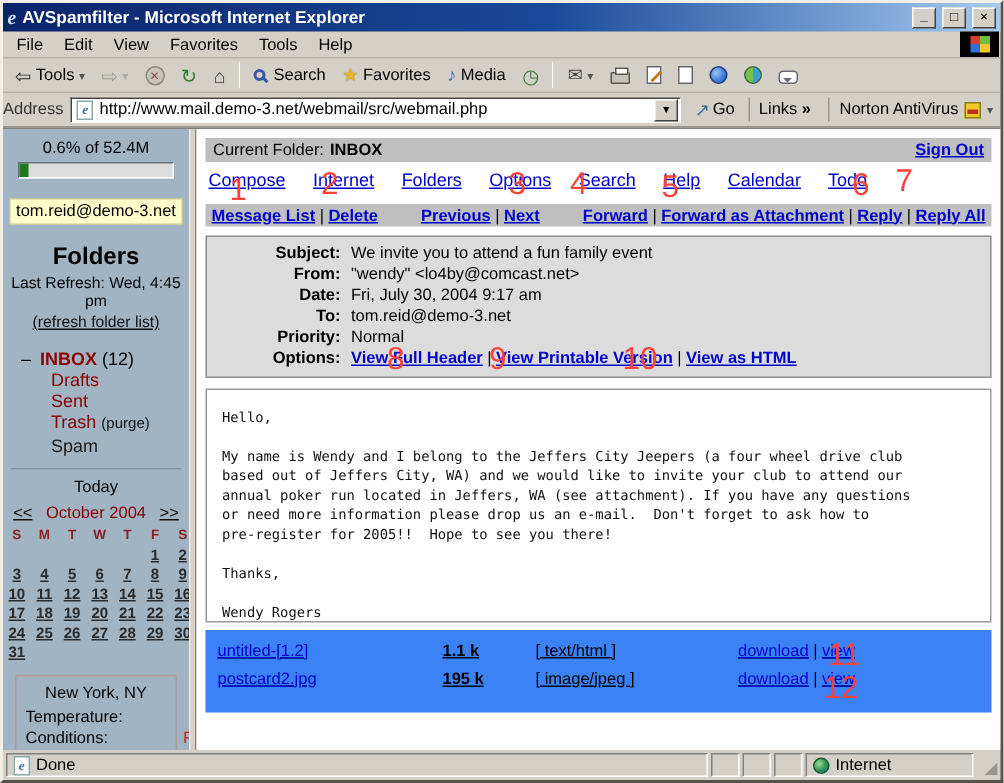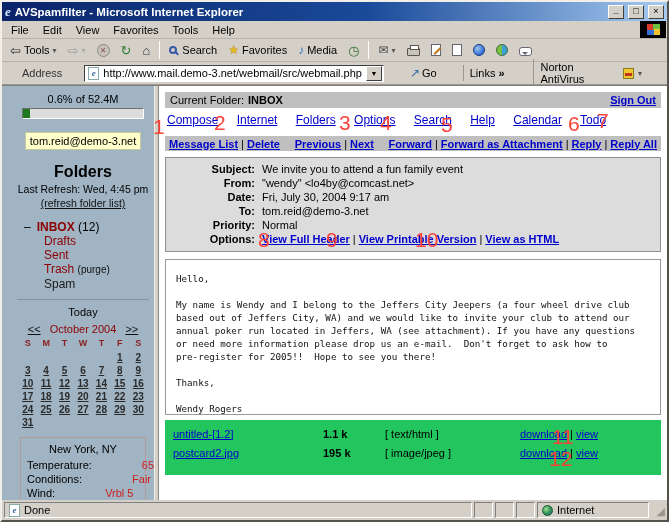--- a/index.html
+++ b/index.html
@@ -50,21 +50,21 @@
   .ico-page.pencil::after { content:""; position:absolute; width:9px; height:2px; background:#c07820;
     transform:rotate(-45deg); left:1px; top:5px; }
   .ico-globe2 { width:12px; height:12px; border-radius:50%;
     background:radial-gradient(circle at 35% 35%, #9ac4f0, #2f6fd6 70%); border:1px solid #1a3a7a; }
   .ico-msgr { width:12px; height:12px; border-radius:50%;
     background:conic-gradient(#3aa0d8 0 50%, #7ac044 0); border:1px solid #3a6a3a; }
   .ico-bubble { width:13px; height:9px; background:#fff; border:1px solid #667; border-radius:3px; position:relative; margin-top:2px; }
   .ico-bubble::after { content:""; position:absolute; left:2px; bottom:-3px; border:3px solid transparent; border-top-color:#667; }
 
   
-  .addressbar { height:23px; display:flex; align-items:center; gap:22px; padding:1px 20px;
+  .addressbar { height:23px; display:flex; align-items:center; gap:5px; padding:1px 0;
     border-bottom:1px solid #9a968e; }
   .addr-label { color:#333; }
   .addr-field { flex:1; height:17px; background:#fff; border:1px solid; border-color:#404040 #fff #fff #404040;
     display:flex; align-items:center; gap:4px; padding:0 1px 0 3px; }
   .page-ico { width:11px; height:13px; background:#fff; border:1px solid #8aa; font:italic bold 9px "Liberation Serif", serif;
     color:#3a6ea5; text-align:center; line-height:11px; flex:0 0 auto; }
   .addr-url { flex:1; white-space:nowrap; overflow:hidden; }
   .addr-drop { width:16px; height:15px; background:#d4d0c8; border:1px solid; border-color:#fff #404040 #404040 #fff;
     font-size:7px; text-align:center; line-height:13px; }
   .go-btn { display:flex; align-items:center; gap:2px; padding:0 4px; }
@@ -72,21 +72,21 @@
   .links-btn { display:flex; align-items:center; gap:3px; border-left:1px solid #9a968e; padding:2px 6px; }
   .chev { font-weight:bold; font-size:11px; }
   .norton { display:flex; align-items:center; gap:4px; border-left:1px solid #9a968e; padding:2px 5px 2px 7px; }
   .norton-ico { width:11px; height:11px; background:#f2c62e; border:1px solid #8a7a20; position:relative; }
   .norton-ico::after { content:""; position:absolute; inset:4px 1px auto 1px; height:3px; background:#c03020; }
 
   
   .content { flex:1; display:flex; overflow:hidden; border-top:1px solid #808080; }
 
   
-  .sidebar { width:152px; background:#a0b4c4; overflow:hidden; text-align:center; padding-top:7px;padding-left:10px; }
+  .sidebar { width:124px; background:#a0b4c4; overflow:hidden; text-align:center; padding-top:7px; }
   .quota-bar { margin:3px 10px 0; height:11px; background:#dcdcdc; border:1px solid; border-color:#707070 #fff #fff #707070; text-align:left; }
   .quota-fill { width:6%; height:100%; background:#1f7a1f; }
   .email-box { display:inline-block; margin-top:13px; background:#ffffcc; border:1px solid #c8c89a; padding:2px 4px; }
   .folders-title { margin-top:13px; font-size:16px; font-weight:bold; }
   .small-line { font-size:10.5px; margin-top:2px; }
   .dlnk { color:#111; text-decoration:underline; cursor:pointer; }
   .folder-list { text-align:left; margin:11px 0 0 12px; font-size:12px; line-height:14px; }
   .inbox-row { display:flex; gap:6px; }
   .folder-red { color:#8b0000; font-weight:bold; }
   .subfolders { margin-left:20px; }
@@ -120,21 +120,21 @@
     padding:0 4px; font-weight:bold; }
   .sep { color:#000; padding:0 3px; font-weight:normal; }
   .headers { margin-top:6px; background:#dcdcdc; border:1px solid #909090; padding:4px 0 5px; }
   .hrow { display:flex; line-height:14px; }
   .hlabel { width:96px; text-align:right; font-weight:bold; padding-right:7px; flex:0 0 auto; }
   .hopts a { font-weight:bold; }
   .bodybox { margin-top:7px; border:1px solid #9a9a9a; height:156px; padding:12px 10px; }
   .bodybox pre { font-family:"DejaVu Sans Mono", monospace; font-size:9.2px; line-height:13px; color:#111; }
   .attach { margin-top:5px; }
   .attach-title { background:#a8a8a8; font-weight:bold; padding:1px 6px; height:15px; }
-  .attach-body { background:#22c55e; padding:4px 0 13px; }
+  .attach-body { background:#3b82f6; padding:4px 0 13px;text-decoration:underline; }
   .arow { display:grid; grid-template-columns:150px 62px 135px auto; align-items:center; height:19px; padding-left:8px; }
   .asize { font-weight:bold; }
 
   
   .statusbar { height:20px; display:flex; gap:2px; padding:2px; align-items:stretch; }
   .sb-pane { border:1px solid; border-color:#808080 #fff #fff #808080; display:flex; align-items:center; gap:4px; padding:0 4px; }
   .sb-main { flex:1; }
   .sb-small { width:19px; }
   .sb-zone { width:112px; }
   .globe { width:11px; height:11px; border-radius:50%;

